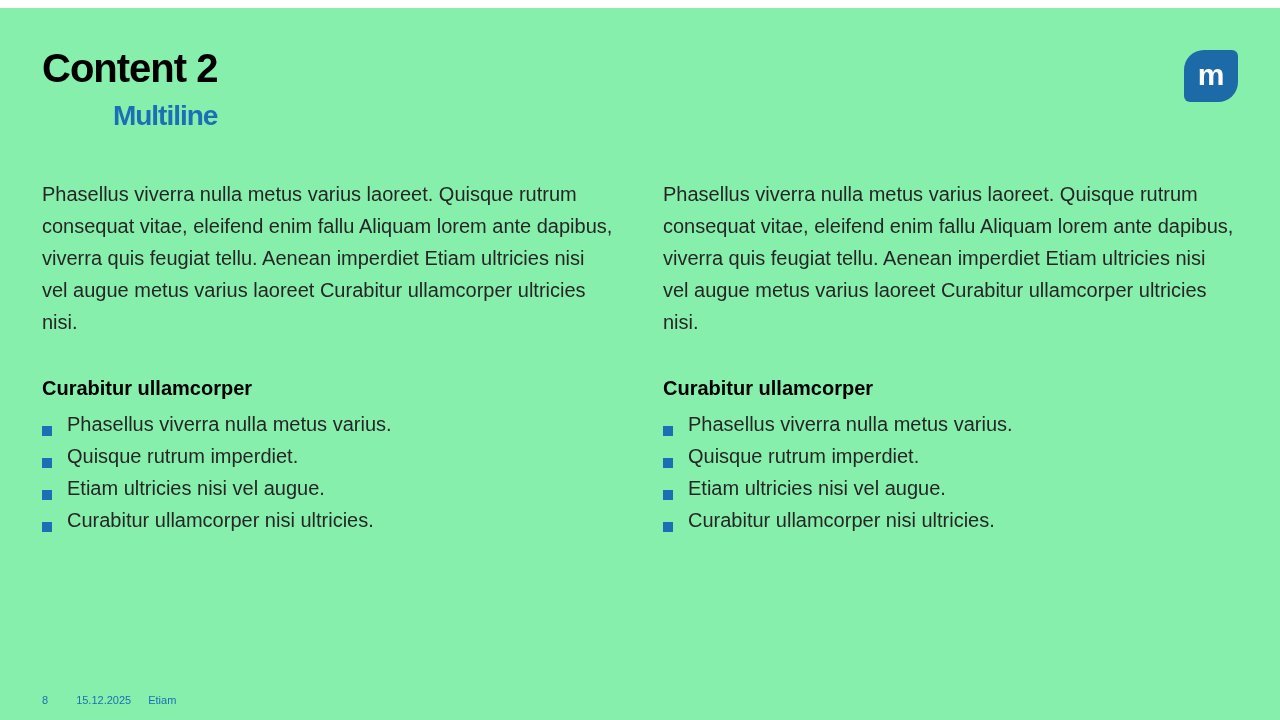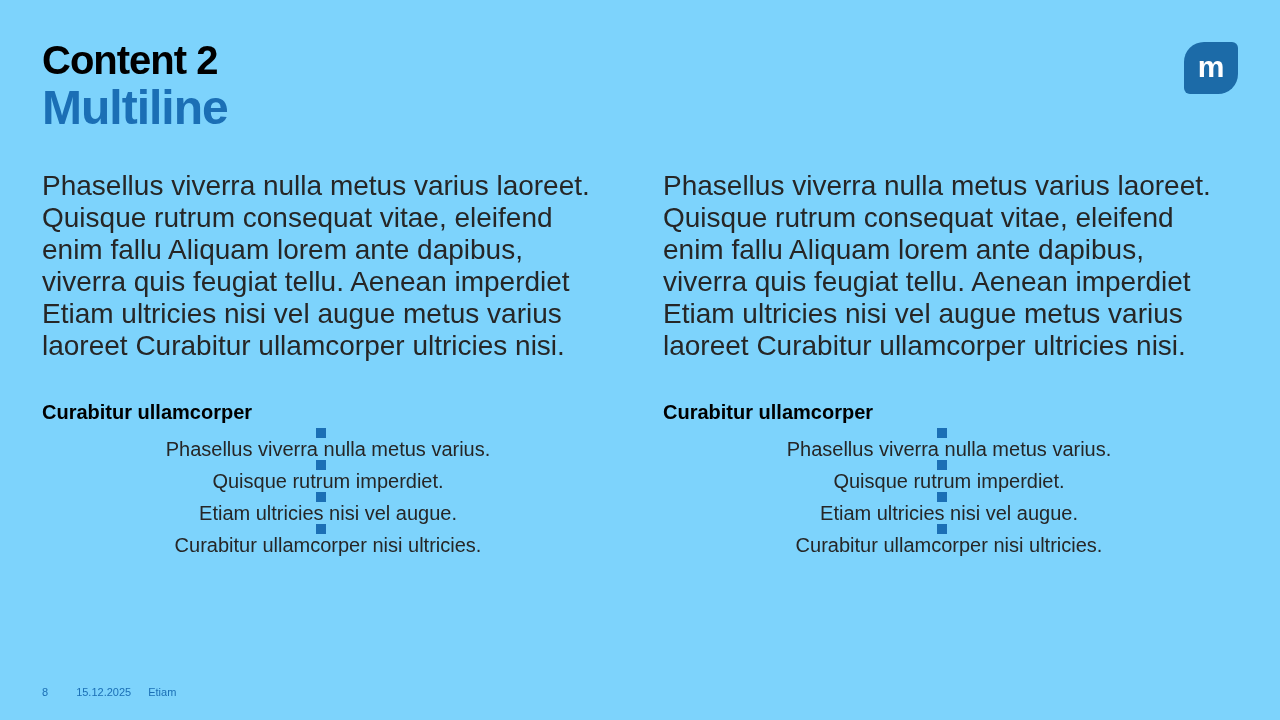--- a/index.html
+++ b/index.html
@@ -10,38 +10,39 @@
   body {
     width: 1280px;
     height: 720px;
     position: relative;
     overflow: hidden;
     font-family: "Liberation Sans", "DejaVu Sans", sans-serif;
   }
   .slide {
     position: absolute;
     inset: 0;
-    background: #7dd3fc;
+    background: #86efac;
+    margin-top: 8px;
   }
 
   
   .title-block {
     position: absolute;
     left: 42px;
     top: 36px;
   }
   .title {
     font-size: 40px;
     font-weight: 800;
     line-height: 48px;
     letter-spacing: -1px;
     color: var(--title-color, #000000);
   }
   .subtitle {
-    font-size: 48px;
+    font-size: 28px;
     font-weight: 800;
     line-height: 48px;
     letter-spacing: -1px;
     color: var(--accent, #1B6FB5);
     text-align: right;
   }
 
   
   .logo {
     position: absolute;
@@ -66,43 +67,42 @@
   
   .column {
     position: absolute;
     top: 170px;
     width: 572px;
   }
   .column.left  { left: 42px;  }
   .column.right { left: 663px; }
 
   .paragraph {
-    font-size: 28px;
+    font-size: 20px;
     line-height: 32px;
     color: var(--body-text, #262626);
   }
   .heading {
     margin-top: 34px;
     font-size: 20px;
     font-weight: 700;
     line-height: 32px;
     color: var(--title-color, #000000);
   }
   ul.bullets {
     list-style: none;
     margin: 0;
     padding: 0;
   }
   .bullet-item {
     display: flex;
-    align-items: center;
+    align-items: flex-end;
     height: 32px;
     font-size: 20px;
     color: var(--body-text, #262626);
-    flex-direction: column;
   }
   .bullet-square {
     flex: none;
     width: 10px;
     height: 10px;
     background: var(--accent, #1B6FB5);
     margin-right: 15px;
   }
 
   

